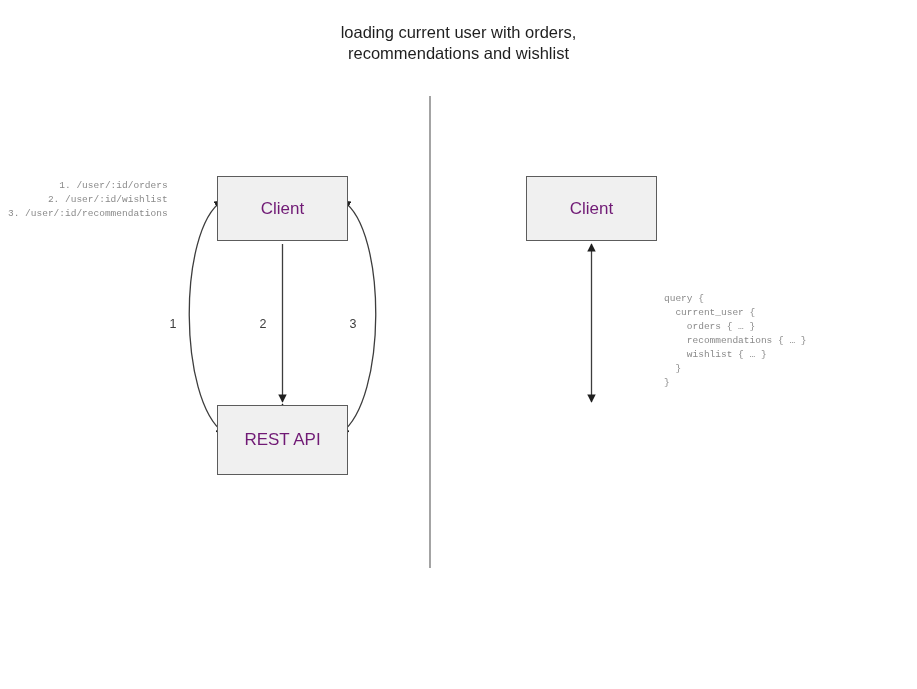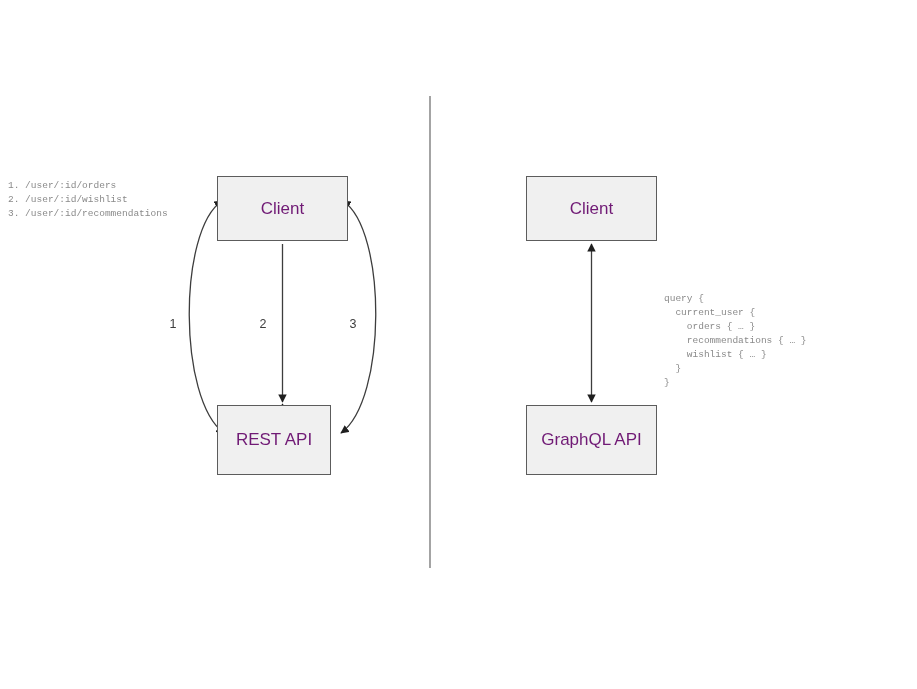--- a/index.html
+++ b/index.html
@@ -43,34 +43,34 @@
     box-sizing: border-box;
     background: #f0f0f0;
     border: 1.2px solid #5c5c5c;
     display: flex;
     align-items: center;
     justify-content: center;
     font-size: 17px;
     color: #701a75;
   }
   .node-client-left  { left: 217px; top: 176px; width: 131px; height: 65px; }
-  .node-rest-api     { left: 217px; top: 405px; width: 114px; height: 70px; }
+  .node-rest-api     { left: 217px; top: 405px; width: 131px; height: 70px; }
   .node-client-right { left: 526px; top: 176px; width: 131px; height: 65px; }
   .node-graphql-api  { left: 526px; top: 405px; width: 131px; height: 70px; }
 
   
   .mono-block {
     position: absolute;
     font-family: "Liberation Mono", "DejaVu Sans Mono", monospace;
     font-size: 9.5px;
     line-height: 14px;
     color: #8a8a8a;
     white-space: pre;
   }
-  .endpoint-list { left: 8px; top: 179px; }
+  .endpoint-list { left: 8px; top: 179px; text-align: right; }
   .graphql-query { left: 664px; top: 279px; margin-top: 13px; }
 
   
   .edge-label {
     position: absolute;
     font-size: 12.5px;
     color: #3d3d3d;
     text-align: center;
     width: 20px;
   }
@@ -95,20 +95,22 @@
   .divider-line {
     stroke: #8d8d8d;
     stroke-width: 1.6;
   }
 </style>
 </head>
 <body>
 
 <div id="canvas">
 
+  <div class="title">loading current user with orders,
+recommendations and wishlist</div>
 
   <svg class="link-layer" viewBox="0 0 917 689" width="917" height="689">
     <defs>
       <marker id="arrow-end" viewBox="0 0 10 10" refX="9" refY="5" markerWidth="6.5" markerHeight="6.5" orient="auto-start-reverse">
         <path d="M 0 0 L 10 5 L 0 10 z" fill="#1f1f1f"></path>
       </marker>
       <marker id="arrow-start" viewBox="0 0 10 10" refX="9" refY="5" markerWidth="6.5" markerHeight="6.5" orient="auto-start-reverse">
         <path d="M 0 0 L 10 5 L 0 10 z" fill="#1f1f1f"></path>
       </marker>
     </defs>
@@ -137,23 +139,20 @@
   </div>
 
   <div class="edge-label edge-label-1">1</div>
   <div class="edge-label edge-label-2">2</div>
   <div class="edge-label edge-label-3">3</div>
 
   <div class="node node-client-right">
     <span>Client</span>
   </div>
 
-  <div class="node node-graphql-api">
-    <span>GraphQL API</span>
-  </div>
 
   <div class="mono-block graphql-query">query {
   current_user {
     orders { … }
     recommendations { … }
     wishlist { … }
   }
 }</div>
 
 </div>

